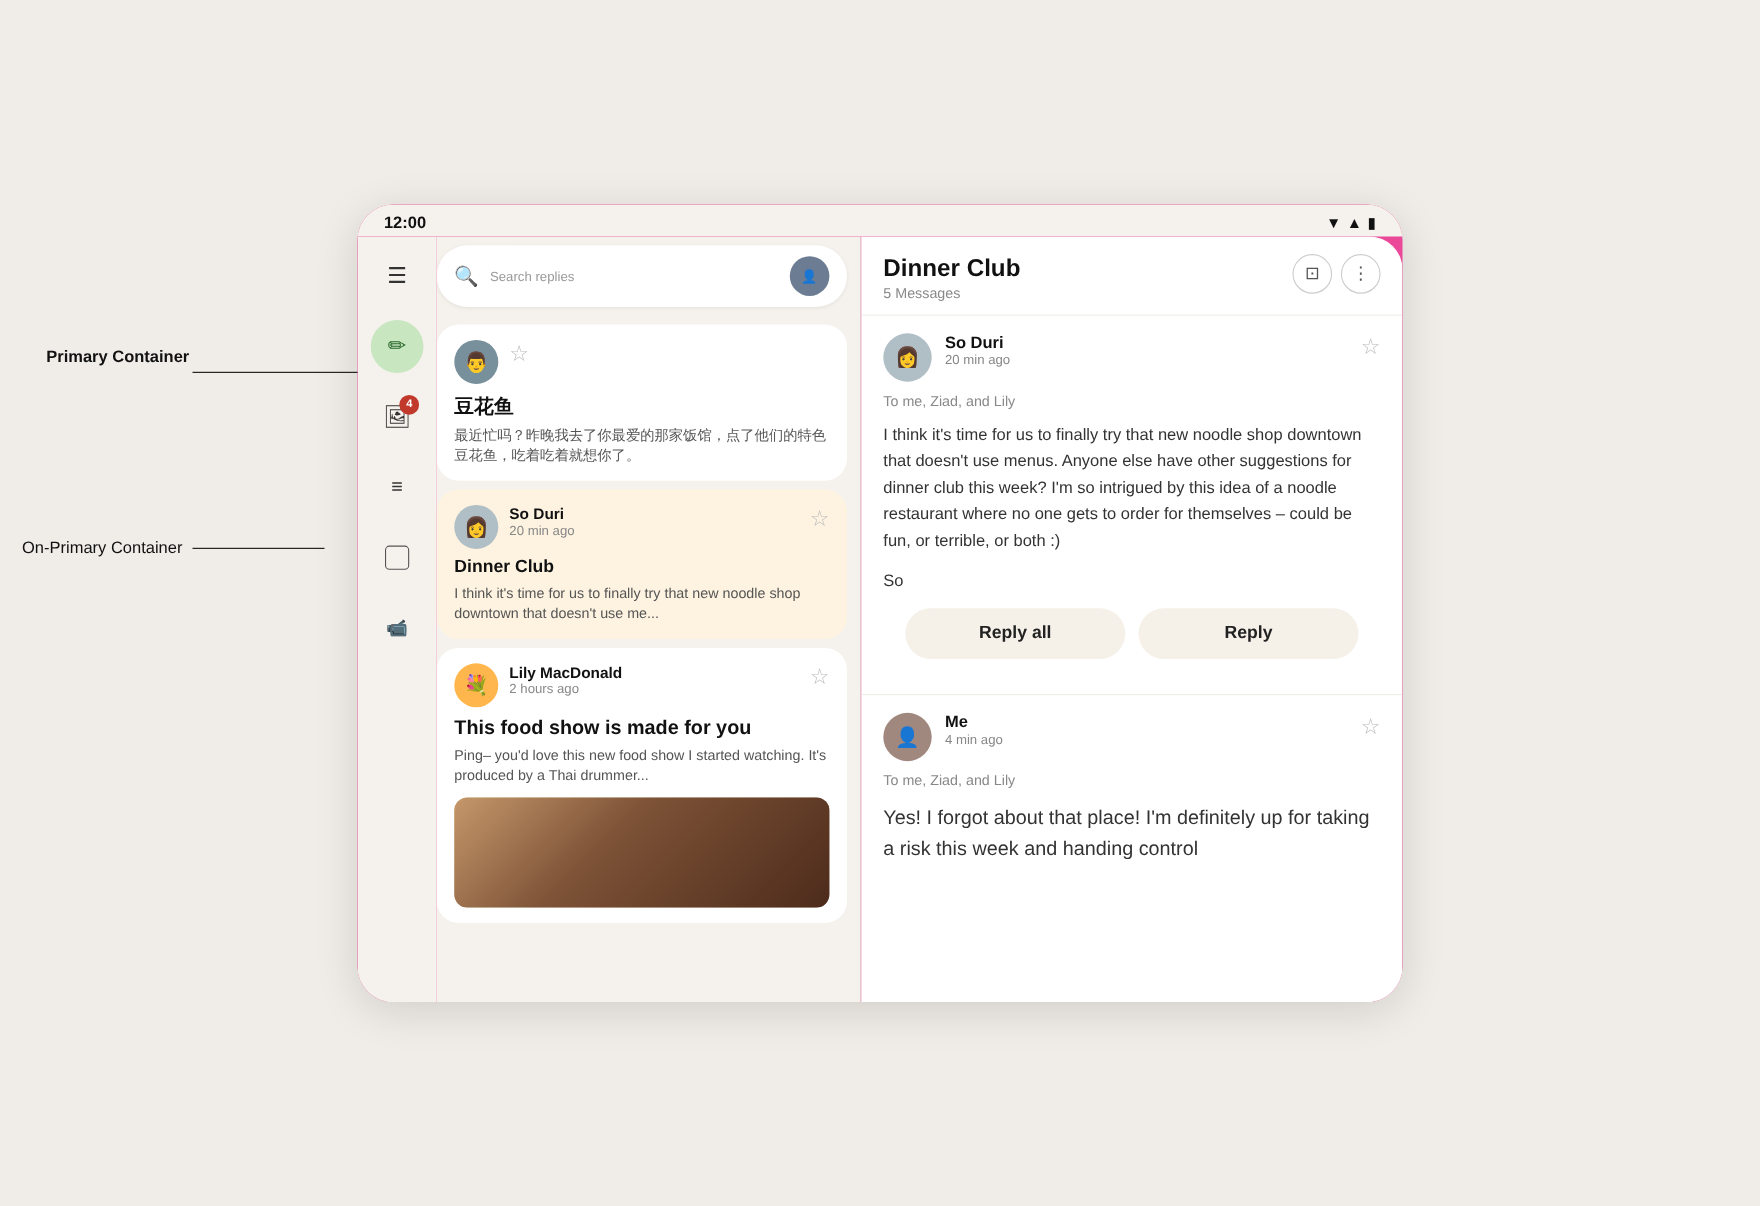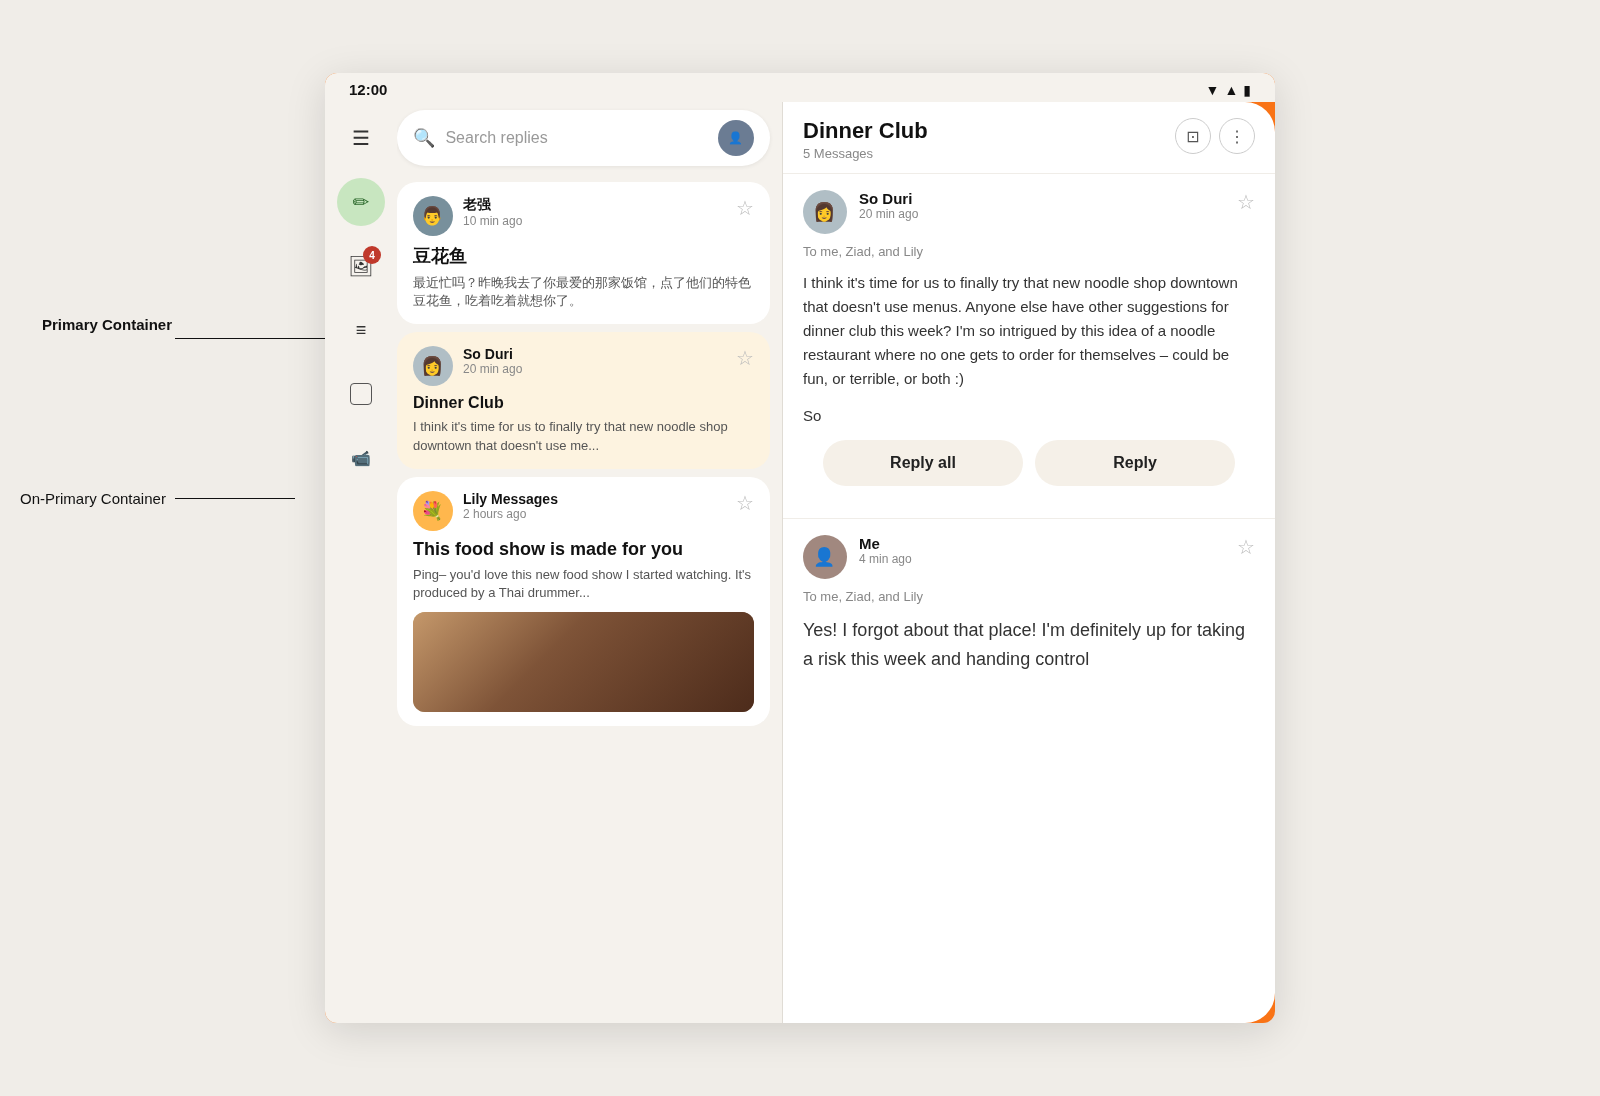--- a/index.html
+++ b/index.html
@@ -53,23 +53,23 @@
       left: 175px;
       top: 498px;
       width: 120px;
       height: 1px;
       background: #111;
     }
 
     
     .phone-frame {
       width: 950px;
-      height: 950px;
-      background: #f97316;
-      border-radius: 12px;
+      height: 725px;
+      background: #ec4899;
+      border-radius: 32px;
       box-shadow: 0 8px 40px rgba(0,0,0,0.13);
       overflow: hidden;
       display: flex;
       flex-direction: column;
       position: relative;
     }
 
     
     .status-bar {
       display: flex;
@@ -164,21 +164,21 @@
       padding: 10px 16px;
       gap: 10px;
       box-shadow: 0 1px 4px rgba(0,0,0,0.07);
     }
     .search-icon {
       color: #888;
       font-size: 18px;
     }
     .search-input-text {
       color: #999;
-      font-size: 16px;
+      font-size: 12px;
       flex: 1;
     }
     .avatar-small {
       width: 36px;
       height: 36px;
       border-radius: 18px;
       background: #6b7c93;
       overflow: hidden;
       flex-shrink: 0;
       display: flex;
@@ -479,24 +479,20 @@
           </div>
         </div>
 
         <div class="email-list-scroll">
 
           <div class="email-item">
             <div class="email-item-header">
               <div class="sender-avatar av-laojian">
                 <span style="font-size:18px;">👨</span>
               </div>
-              <div class="email-meta">
-                <div class="sender-name">老强</div>
-                <div class="email-time">10 min ago</div>
-              </div>
               <span class="star-icon">☆</span>
             </div>
             <div class="email-subject">豆花鱼</div>
             <div class="email-preview">最近忙吗？昨晚我去了你最爱的那家饭馆，点了他们的特色豆花鱼，吃着吃着就想你了。</div>
           </div>
 
           <div class="email-item selected">
             <div class="email-item-header">
               <div class="sender-avatar av-soduri">
                 <span style="font-size:18px;">👩</span>
@@ -510,21 +506,21 @@
             <div class="email-subject" style="font-size:16px; font-weight:700;">Dinner Club</div>
             <div class="email-preview">I think it's time for us to finally try that new noodle shop downtown that doesn't use me...</div>
           </div>
 
           <div class="email-item">
             <div class="email-item-header">
               <div class="sender-avatar av-lily">
                 <span style="font-size:18px;">💐</span>
               </div>
               <div class="email-meta">
-                <div class="sender-name">Lily Messages</div>
+                <div class="sender-name">Lily MacDonald</div>
                 <div class="email-time">2 hours ago</div>
               </div>
               <span class="star-icon">☆</span>
             </div>
             <div class="email-subject">This food show is made for you</div>
             <div class="email-preview">Ping– you'd love this new food show I started watching. It's produced by a Thai drummer...</div>
             <div class="email-image">
               <div class="email-image-overlay"></div>
             </div>
           </div>

